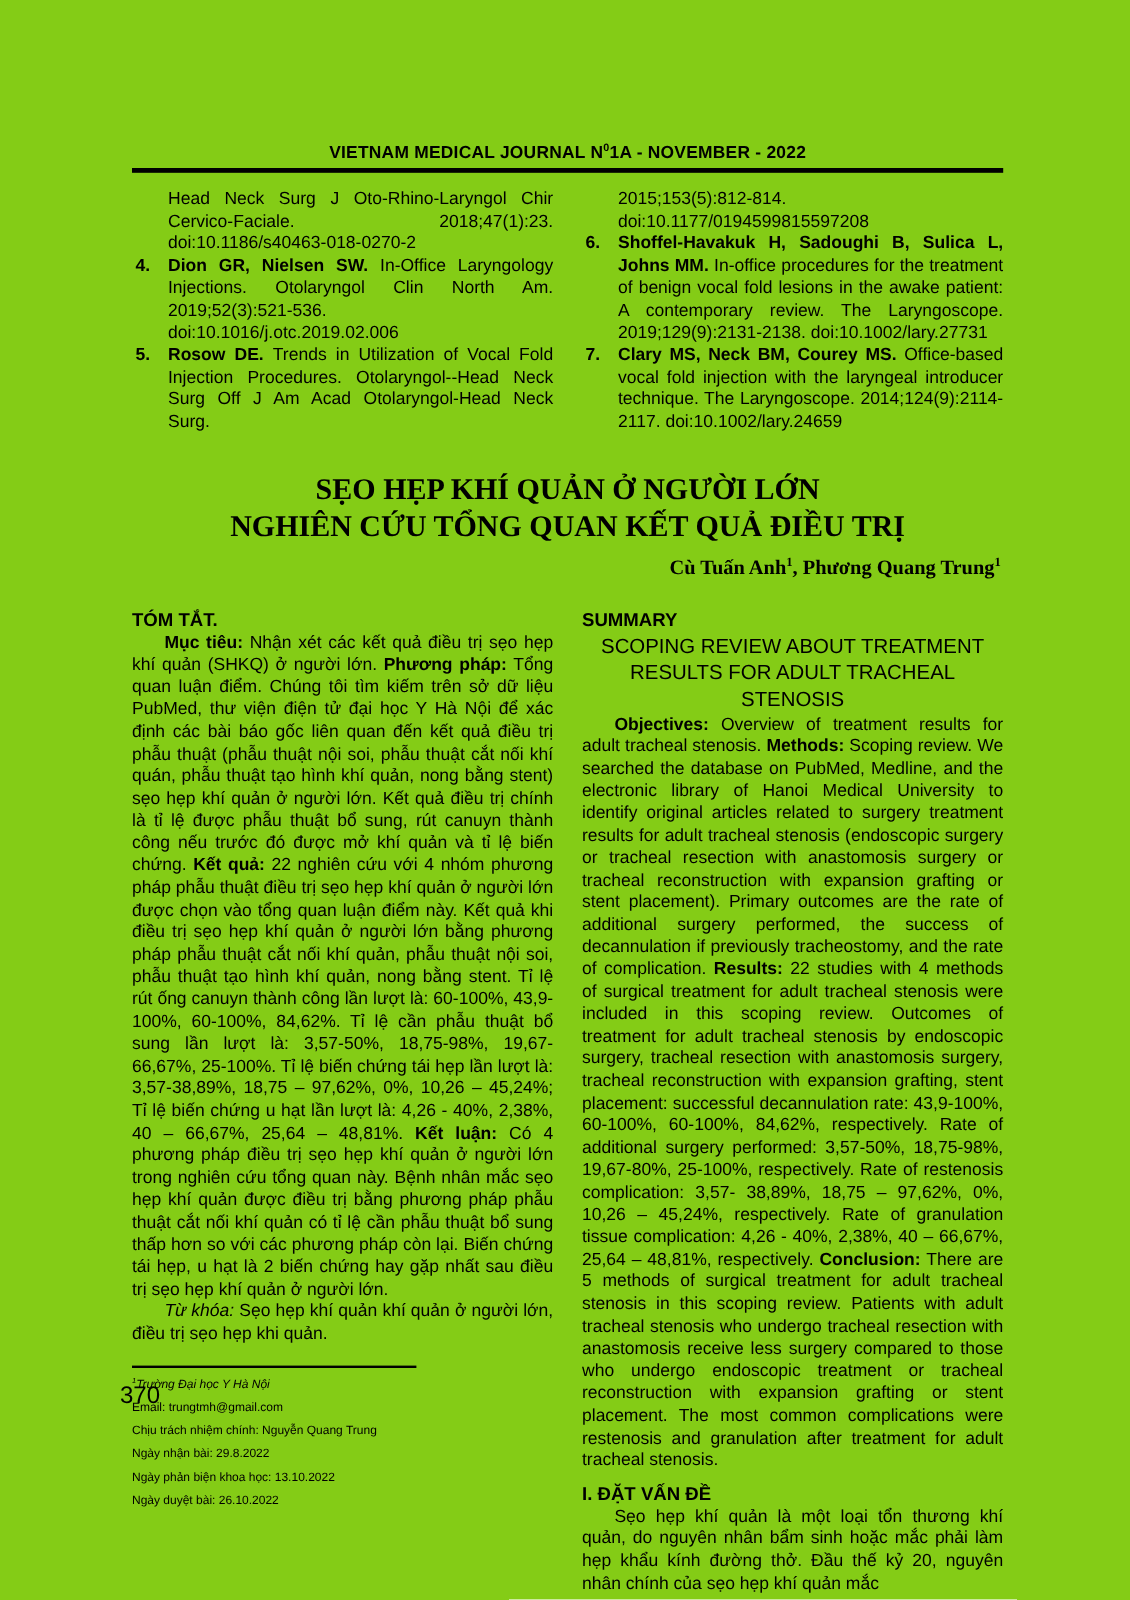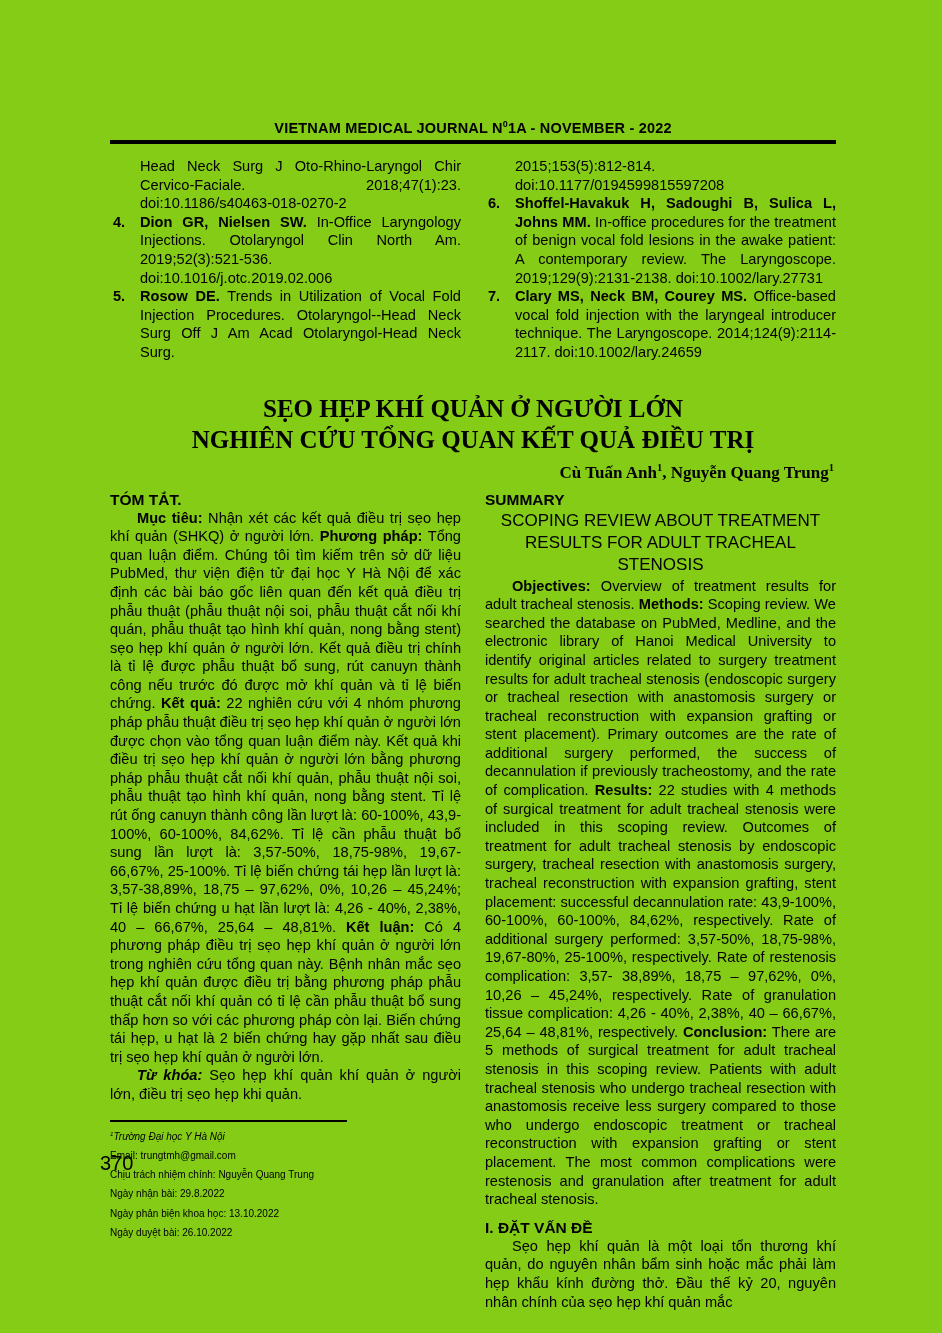--- a/index.html
+++ b/index.html
@@ -16,34 +16,34 @@
     font-weight:700;font-size:14.5px;line-height:16px;
     letter-spacing:0.2px;
   }
   .header-rule{border:0;border-top:4px solid #000;margin:4px 0 0 0;}
   .refs{display:flex;gap:24px;margin-top:13px;}
   .ref-col{width:351px;text-align:justify;font-size:14.6px;line-height:18.6px;}
   .ref{position:relative;padding-left:30px;}
   .ref-num{position:absolute;left:3px;top:0;font-weight:700;}
   .run-b{font-weight:700;}
   .run-i{font-style:italic;}
-  .run-bi{font-weight:700;font-style:italic;}
+  .run-bi{font-weight:400;font-style:italic;}
   .run-sup{vertical-align:super;font-size:0.62em;line-height:0;}
   .run-isup{font-style:italic;vertical-align:super;font-size:0.62em;line-height:0;}
   .article-title{
     margin-top:31px;text-align:center;
     font-family:"Liberation Serif",serif;font-weight:700;
     font-size:25px;line-height:31px;
   }
   .authors{
     margin-top:7px;text-align:right;
     font-family:"Liberation Serif",serif;font-weight:700;
     font-size:17px;line-height:21px;padding-right:2px;
   }
-  .cols{display:flex;gap:24px;margin-top:7px;}
+  .cols{display:flex;gap:24px;margin-top:25px;}
   .col{width:351px;text-align:justify;font-size:14.6px;line-height:18.6px;}
   .abstract-heading{font-weight:700;font-size:15.5px;line-height:19px;text-align:left;}
   .para{text-indent:27px;margin:0;}
   .summary-subtitle{
     text-align:center;font-size:17px;line-height:22px;margin:1px 0 1px 0;
   }
   .section-heading{
     font-weight:700;font-size:15.5px;line-height:19px;
     margin-top:9px;text-align:left;
   }
@@ -90,21 +90,21 @@
           <span><span class="run-b">Clary MS, Neck BM, Courey MS. </span><span>Office-based vocal fold injection with the laryngeal introducer technique. The Laryngoscope. 2014;124(9):2114-2117. doi:10.1002/lary.24659</span></span>
         </div>
       </div>
     </div>
 
     <div class="article-title">
       <div>SẸO HẸP KHÍ QUẢN Ở NGƯỜI LỚN</div>
       <div>NGHIÊN CỨU TỔNG QUAN KẾT QUẢ ĐIỀU TRỊ</div>
     </div>
 
-    <div class="authors"><span>Cù Tuấn Anh</span><span class="run-sup">1</span><span>, Nguyễn Quang Trung</span><span class="run-sup">1</span></div>
+    <div class="authors"><span>Cù Tuấn Anh</span><span class="run-sup">1</span><span>, Phương Quang Trung</span><span class="run-sup">1</span></div>
 
     <div class="cols">
 
       <div class="col">
         <div class="abstract-heading"><span class="run-b">TÓM TẮT</span><span>.</span></div>
         <p class="para"><span class="run-b">Mục tiêu:</span><span> Nhận xét các kết quả điều trị sẹo hẹp khí quản (SHKQ) ở người lớn. </span><span class="run-b">Phương pháp:</span><span> Tổng quan luận điểm. Chúng tôi tìm kiếm trên sở dữ liệu PubMed, thư viện điện tử đại học Y Hà Nội để xác định các bài báo gốc liên quan đến kết quả điều trị phẫu thuật (phẫu thuật nội soi, phẫu thuật cắt nối khí quán, phẫu thuật tạo hình khí quản, nong bằng stent) sẹo hẹp khí quản ở người lớn. Kết quả điều trị chính là tỉ lệ được phẫu thuật bổ sung, rút canuyn thành công nếu trước đó được mở khí quản và tỉ lệ biến chứng. </span><span class="run-b">Kết quả:</span><span> 22 nghiên cứu với 4 nhóm phương pháp phẫu thuật điều trị sẹo hẹp khí quản ở người lớn được chọn vào tổng quan luận điểm này. Kết quả khi điều trị sẹo hẹp khí quản ở người lớn bằng phương pháp phẫu thuật cắt nối khí quản, phẫu thuật nội soi, phẫu thuật tạo hình khí quản, nong bằng stent. Tỉ lệ rút ống canuyn thành công lần lượt là: 60-100%, 43,9-100%, 60-100%, 84,62%. Tỉ lệ cần phẫu thuật bổ sung lần lượt là: 3,57-50%, 18,75-98%, 19,67-66,67%, 25-100%. Tỉ lệ biến chứng tái hẹp lần lượt là: 3,57-38,89%, 18,75 – 97,62%, 0%, 10,26 – 45,24%; Tỉ lệ biến chứng u hạt lần lượt là: 4,26 - 40%, 2,38%, 40 – 66,67%, 25,64 – 48,81%. </span><span class="run-b">Kết luận:</span><span> Có 4 phương pháp điều trị sẹo hẹp khí quản ở người lớn trong nghiên cứu tổng quan này. Bệnh nhân mắc sẹo hẹp khí quản được điều trị bằng phương pháp phẫu thuật cắt nối khí quản có tỉ lệ cần phẫu thuật bổ sung thấp hơn so với các phương pháp còn lại. Biến chứng tái hẹp, u hạt là 2 biến chứng hay gặp nhất sau điều trị sẹo hẹp khí quản ở người lớn.</span></p>
         <p class="para"><span class="run-bi">Từ khóa:</span><span> Sẹo hẹp khí quản khí quản ở người lớn, điều trị sẹo hẹp khi quản.</span></p>
 
         <hr class="footnote-rule">
         <div class="footnote">

